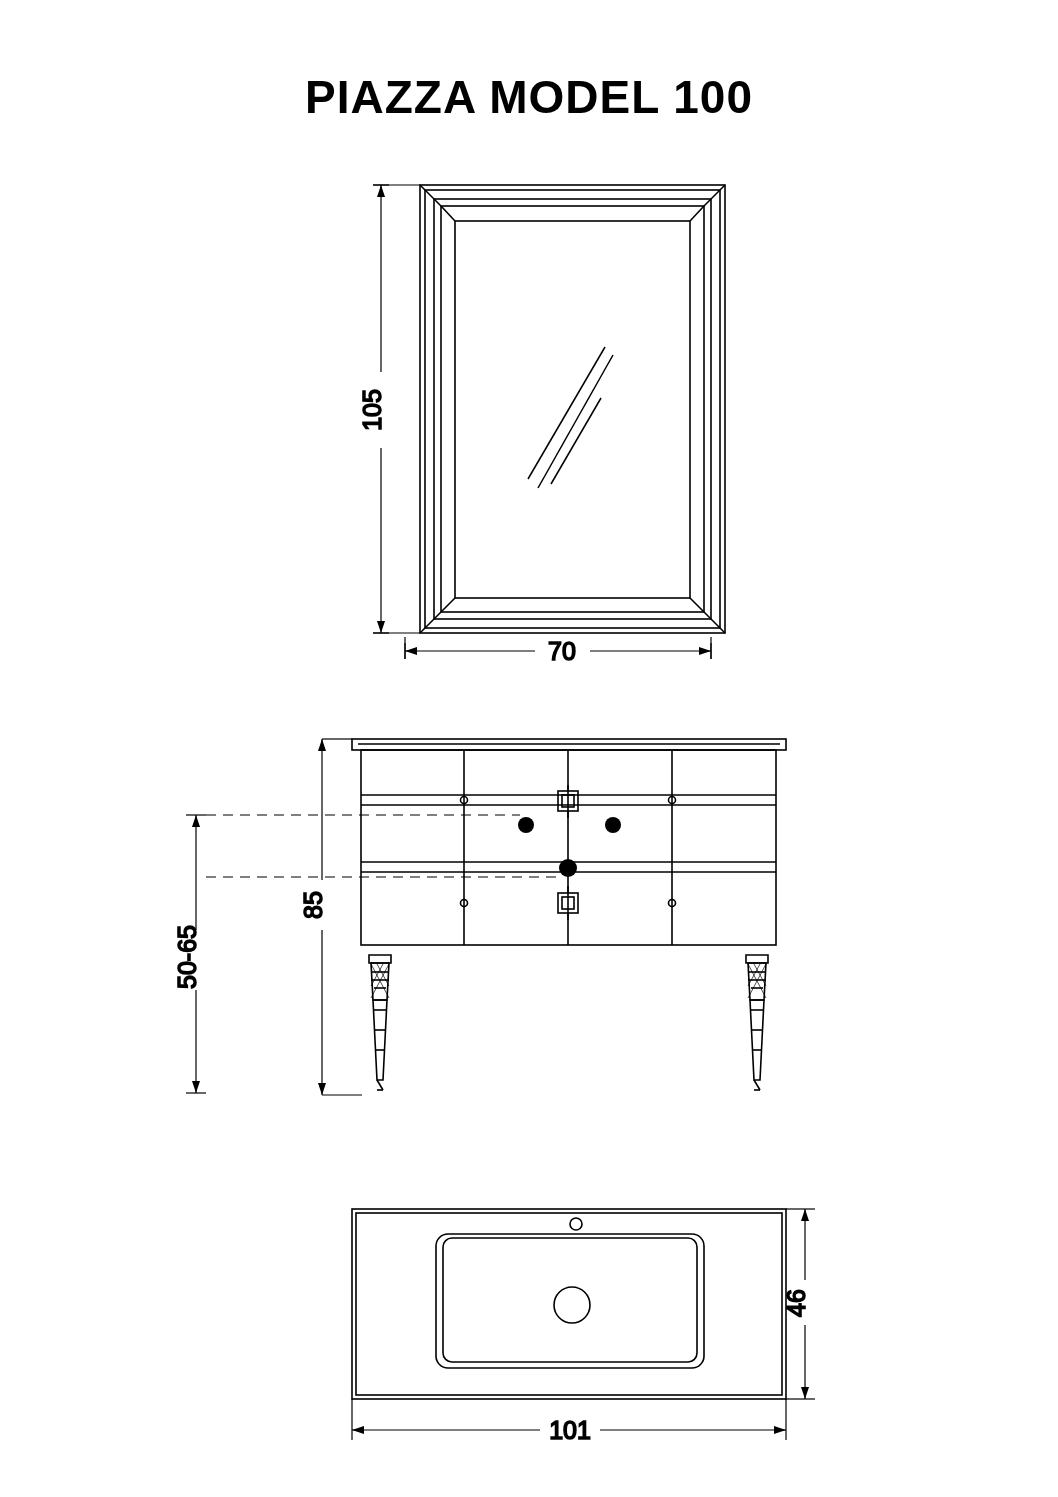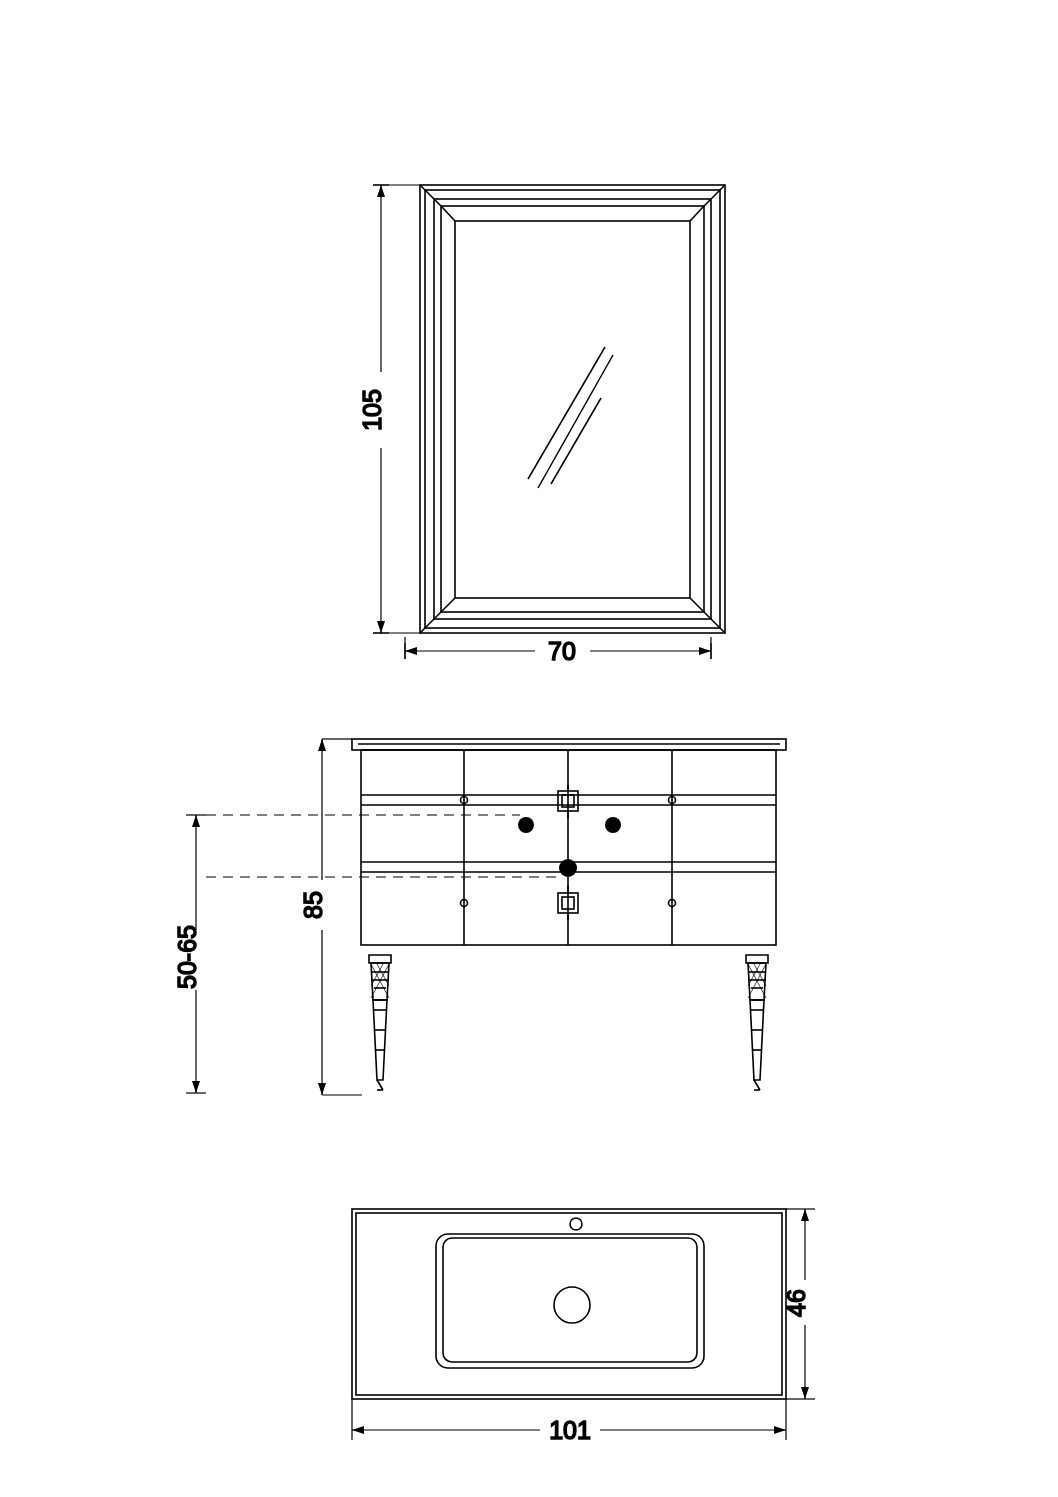--- a/index.html
+++ b/index.html
@@ -45,20 +45,21 @@
     font-family: "Liberation Sans", sans-serif;
     font-size: 25px;
     fill: #000;
   }
 </style>
 </head>
 <body>
 
 <div id="sheet">
 
+  <div class="title">PIAZZA MODEL 100</div>
 
   <svg class="draw" viewBox="0 0 1058 1497">
     <g fill="none" stroke="#000" stroke-width="1.6" shape-rendering="geometricPrecision">
 
       <g>
 
         <rect x="420" y="185" width="305" height="448"></rect>
         <rect x="425" y="190" width="295" height="438"></rect>
         <rect x="434" y="199" width="277" height="420"></rect>
         <rect x="441" y="206" width="263" height="406"></rect>

